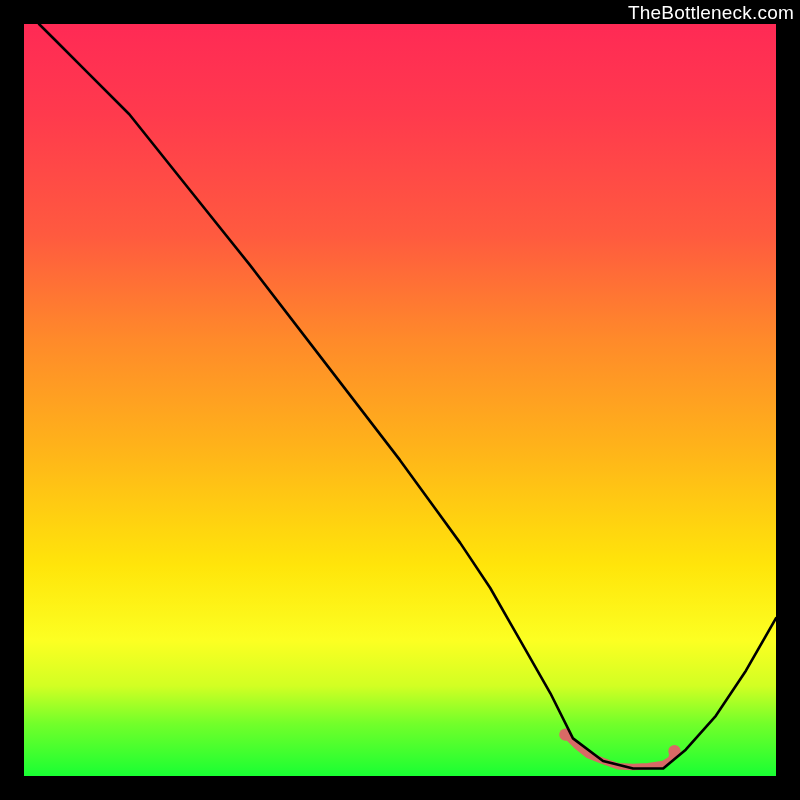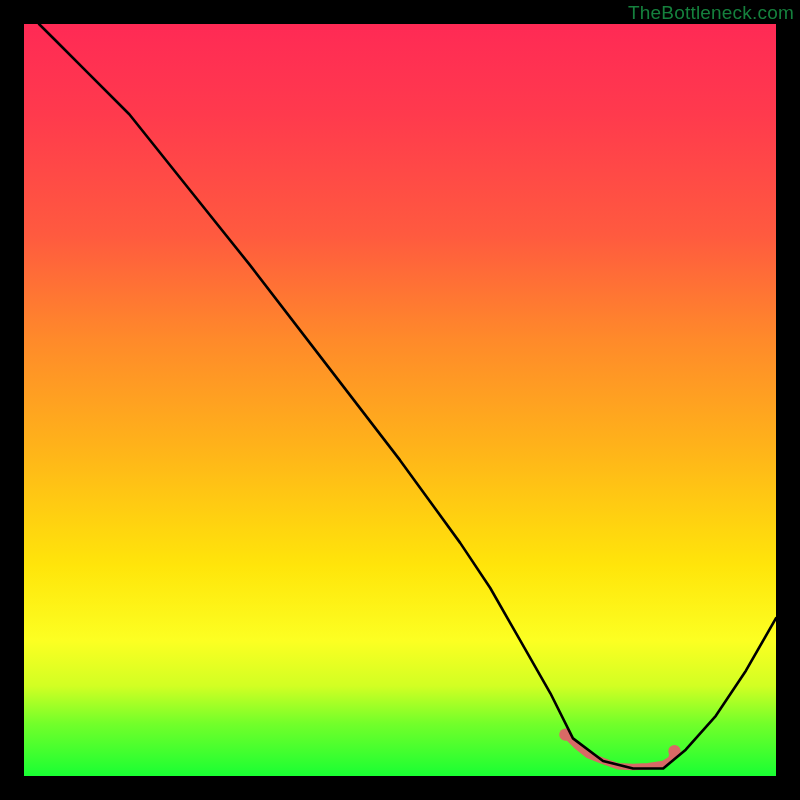--- a/index.html
+++ b/index.html
@@ -43,21 +43,21 @@
     left: 0;
     top: 0;
     width: 752px;
     height: 752px;
     display: block;
   }
   .attribution {
     position: absolute;
     top: 2px;
     right: 6px;
-    color: #15803d;
+    color: #ffffff;
     font-size: 19px;
     letter-spacing: 0.2px;
     user-select: none;
   }
 </style>
 </head>
 <body>
 
 <div class="frame">
 

